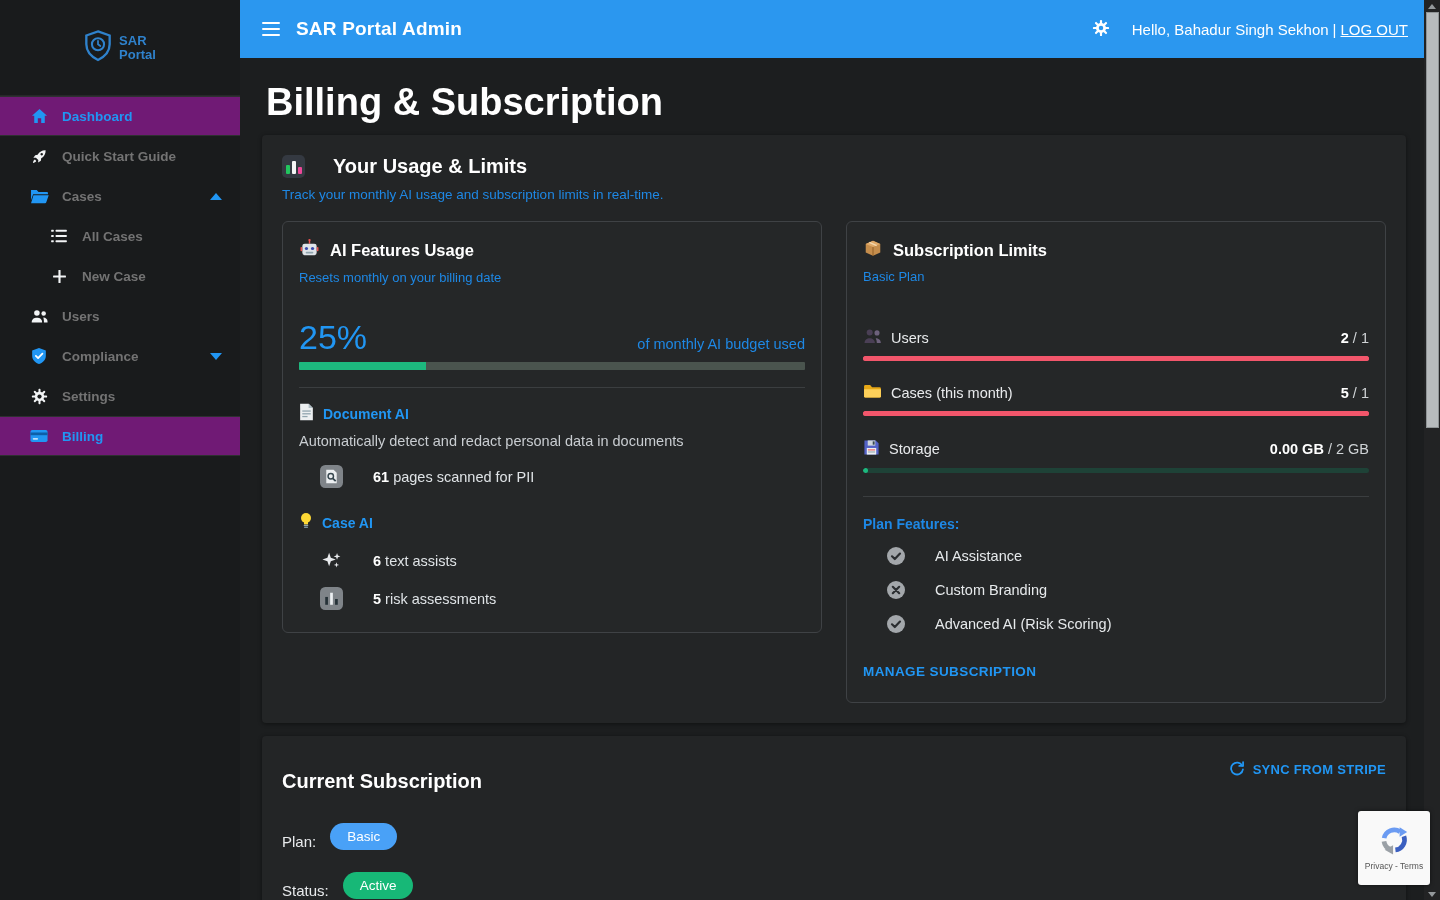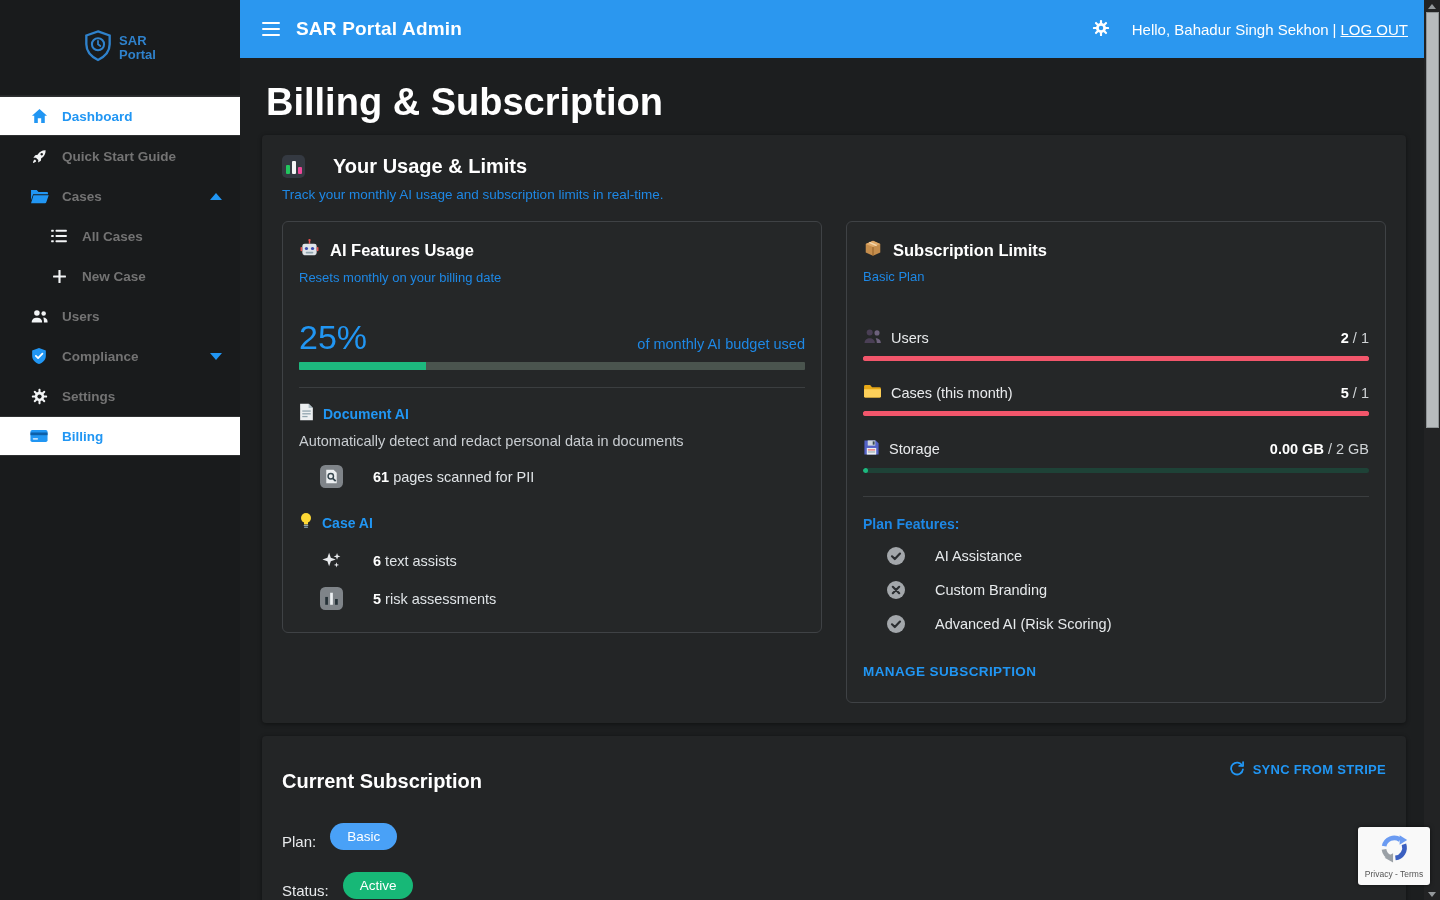--- a/index.html
+++ b/index.html
@@ -19,21 +19,21 @@
     background:#1c1e1f;color:#e8eaec;
     font-family:"Liberation Sans", sans-serif;
   }
   
   .sidebar{position:absolute;left:0;top:0;width:240px;height:900px;background:#191b1c;z-index:5;}
   .logo-wrap{height:96px;display:flex;align-items:center;justify-content:center;gap:7px;border-bottom:1px solid #262829;}
   .logo-text{color:var(--logo-blue);font-weight:700;font-size:13px;line-height:14px;}
   .nav-item{height:40px;display:flex;align-items:center;padding:0 18px 0 28px;cursor:pointer;}
   .nav-item .nav-icon{width:22px;display:flex;justify-content:center;margin-right:12px;flex:0 0 22px;}
   .nav-item .nav-label{font-size:13.5px;font-weight:600;color:#737373;flex:1;}
-  .nav-item.active{background:#ffffff;border-top:1px solid #2e3031;border-bottom:1px solid #2e3031;}
+  .nav-item.active{background:#701a75;border-top:1px solid #2e3031;border-bottom:1px solid #2e3031;}
   .nav-item.active .nav-label{color:var(--accent-blue);}
   .nav-item.sub{padding-left:48px;}
   .caret-up{width:0;height:0;border-left:6px solid transparent;border-right:6px solid transparent;border-bottom:7px solid var(--accent-blue);}
   .caret-down{width:0;height:0;border-left:6px solid transparent;border-right:6px solid transparent;border-top:7px solid var(--accent-blue);}
   
   .topbar{position:absolute;left:240px;top:0;width:1184px;height:58px;background:var(--header-blue);
     display:flex;align-items:center;justify-content:space-between;padding:0 16px 0 22px;z-index:4;}
   .topbar-left{display:flex;align-items:center;gap:16px;}
   .hamburger{display:flex;flex-direction:column;gap:3.5px;cursor:pointer;padding:2px 0;}
   .hamburger i{display:block;width:18px;height:2.3px;background:#fff;border-radius:1px;}
@@ -103,21 +103,21 @@
   .pill{color:#fff;font-size:13.5px;padding:6px 17px;border-radius:16px;}
   .pill.blue{background:var(--badge-blue);}
   .pill.green{background:var(--badge-green);}
   
   .icon-chartbox{width:23px;height:23px;background:#343941;border-radius:5px;display:inline-flex;align-items:flex-end;justify-content:center;gap:2px;padding:4px 3px;}
   .icon-chartbox i{display:block;width:4px;border-radius:1px;}
   .icon-chartbox .bg{height:9px;background:#22c55e;}
   .icon-chartbox .bw{height:13px;background:#f5f5f5;}
   .icon-chartbox .bp{height:7px;background:#ec4899;}
   
-  .recaptcha{position:absolute;right:10px;bottom:15px;width:72px;height:58px;background:#f9f9f9;border-radius:3px;
+  .recaptcha{position:absolute;right:10px;bottom:15px;width:72px;height:74px;background:#f9f9f9;border-radius:3px;
     box-shadow:0 0 4px rgba(0,0,0,.5);display:flex;flex-direction:column;align-items:center;justify-content:center;gap:2px;z-index:8;}
   .recaptcha-text{font-size:8.5px;color:#555;}
 </style>
 </head>
 <body>
 
 <div class="sidebar">
   <div class="logo-wrap">
     <span>
       <svg width="28" height="32" viewBox="0 0 24 27">

